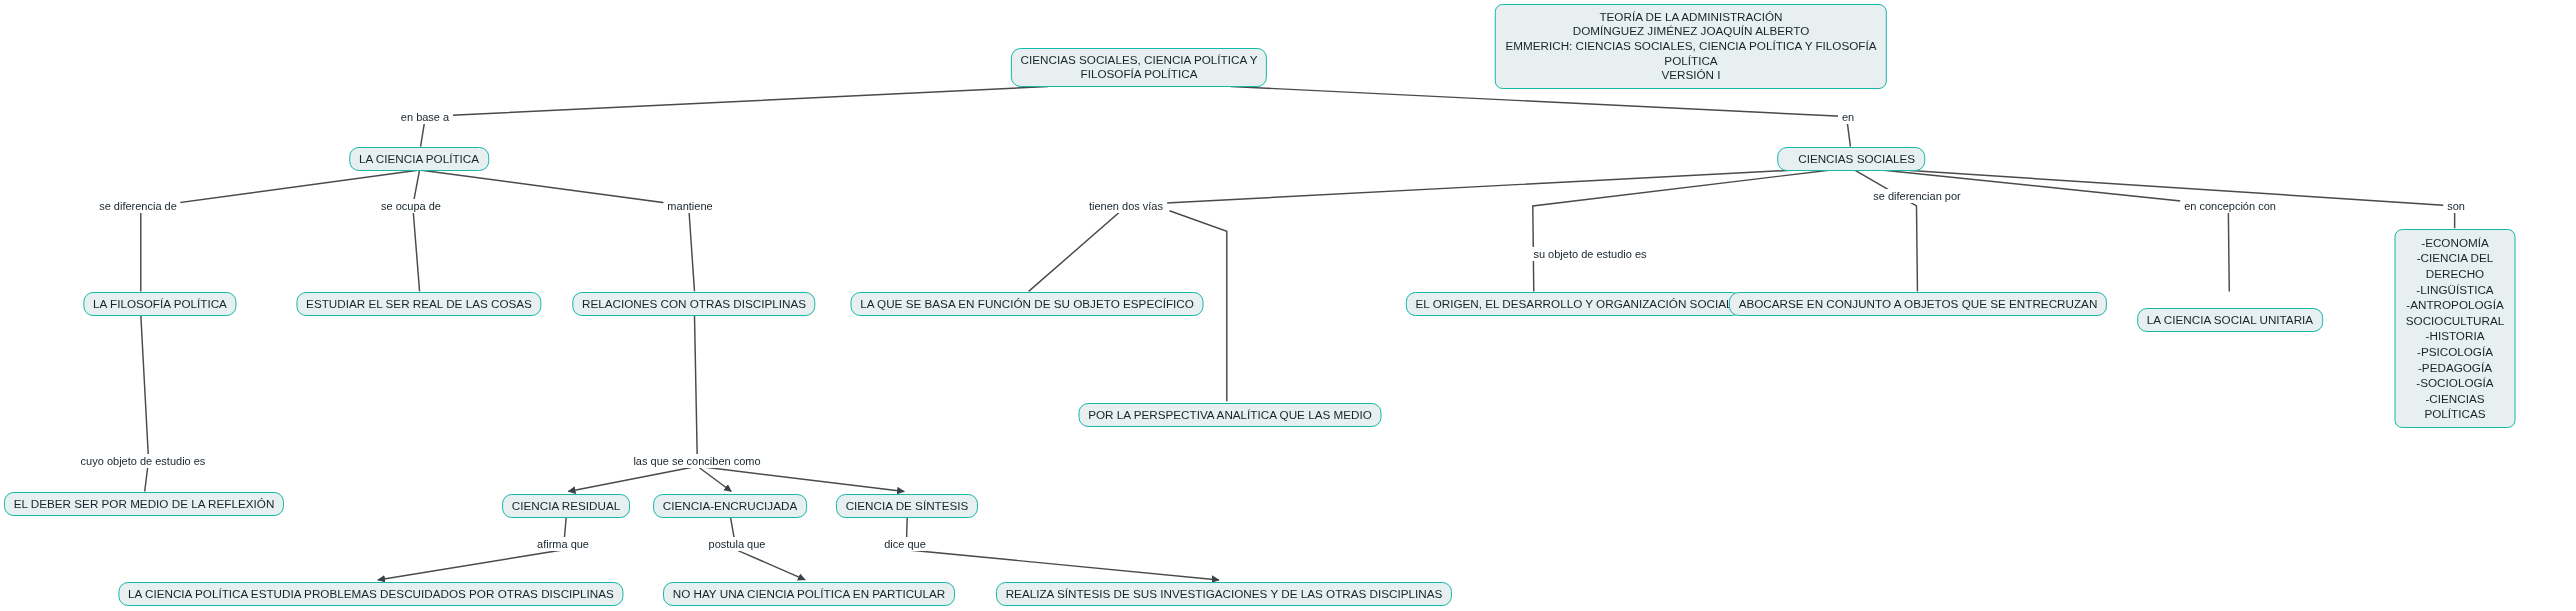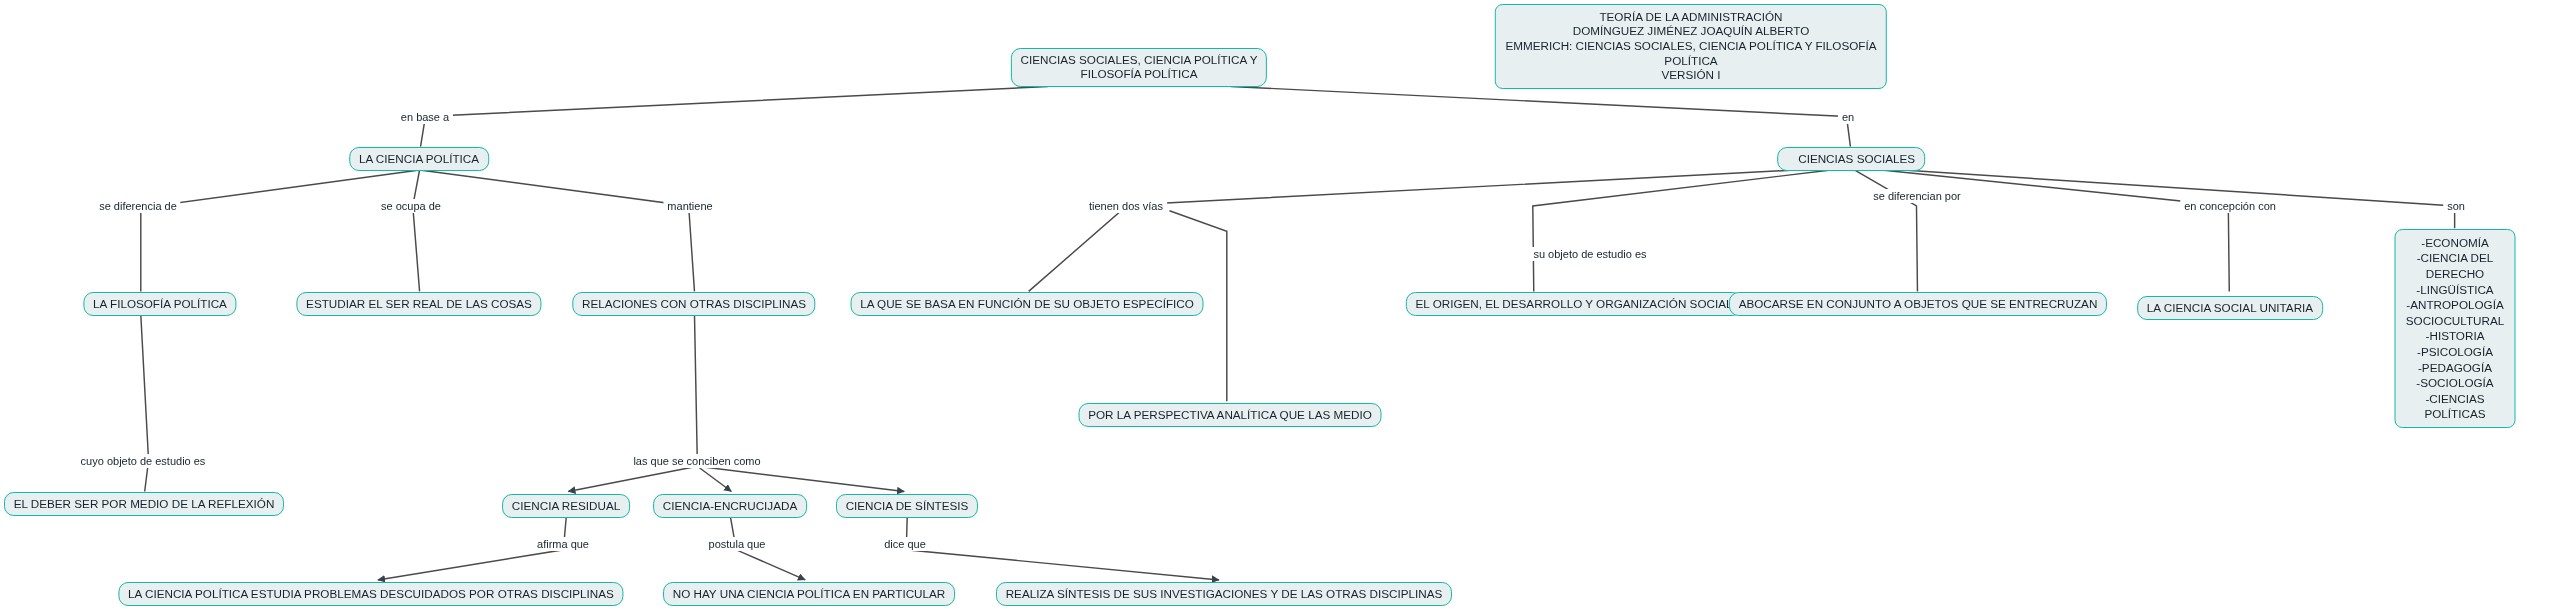--- a/index.html
+++ b/index.html
@@ -93,21 +93,21 @@
   <div class="node" style="left:419px;top:292px;">ESTUDIAR EL SER REAL DE LAS COSAS</div>
 
   <div class="node" style="left:694px;top:292px;">RELACIONES CON OTRAS DISCIPLINAS</div>
 
   <div class="node" style="left:1027px;top:292px;">LA QUE SE BASA EN FUNCIÓN DE SU OBJETO ESPECÍFICO</div>
 
   <div class="node" style="left:1533px;top:292px;margin-left:41px;">EL ORIGEN, EL DESARROLLO Y ORGANIZACIÓN SOCIAL</div>
 
   <div class="node" style="left:1918px;top:292px;">ABOCARSE EN CONJUNTO A OBJETOS QUE SE ENTRECRUZAN</div>
 
-  <div class="node" style="left:2230px;top:296px;">LA CIENCIA SOCIAL UNITARIA</div>
+  <div class="node" style="left:2230px;top:308px;">LA CIENCIA SOCIAL UNITARIA</div>
 
   <div class="node multi bigbox list" style="left:2455px;top:229px;">-ECONOMÍA
 -CIENCIA DEL DERECHO
 -LINGÜÍSTICA
 -ANTROPOLOGÍA SOCIOCULTURAL
 -HISTORIA
 -PSICOLOGÍA
 -PEDAGOGÍA
 -SOCIOLOGÍA
 -CIENCIAS POLÍTICAS</div>

